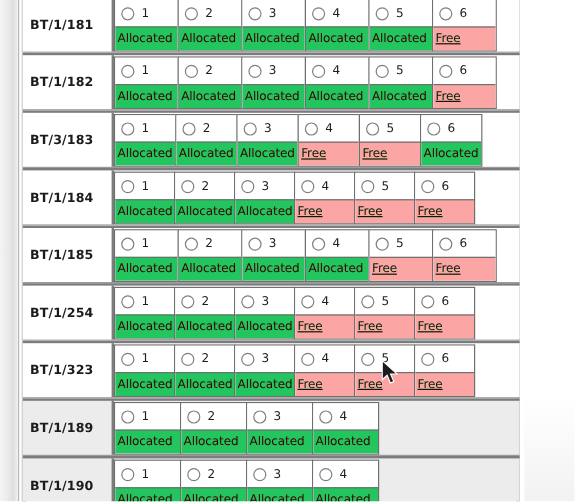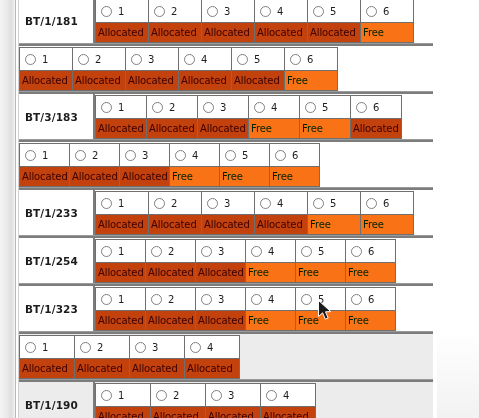--- a/index.html
+++ b/index.html
@@ -150,22 +150,22 @@
     align-items: center;
     padding-left: 2px;
     font-size: 10px;
     color: #0d0d0d;
     box-sizing: border-box;
     border-top: 1px solid #6f6f6f;
     letter-spacing: -0.1px;
     white-space: nowrap;
     overflow: hidden;
   }
-  .cell-status.allocated { background: #c2410c; color: #3a0000; }
-  .cell-status.free      { background: #f97316; color: #002200; }
+  .cell-status.allocated { background: #22c55e; color: #3a0000; }
+  .cell-status.free      { background: #fca5a5; color: #002200; text-decoration: underline; }
 
   
   #cursor {
     position: absolute;
     width: 0; height: 0;
     pointer-events: none;
     z-index: 50;
   }
   #cursor svg { display: block; }
 </style>
@@ -225,20 +225,21 @@
           <div class="cell" style="width: 54px; min-width: 54px;">
             <div class="cell-top">
               <span class="radio"></span>
               <span class="cell-num">6</span>
             </div>
             <div class="cell-status free">Free</div>
           </div>
         </div>
       </div>
       <div class="row">
+        <div class="row-label">BT/1/182</div>
         <div class="cells">
           <div class="cell" style="width: 54px; min-width: 54px;">
             <div class="cell-top">
               <span class="radio"></span>
               <span class="cell-num">1</span>
             </div>
             <div class="cell-status allocated">Allocated</div>
           </div>
           <div class="cell" style="width: 54px; min-width: 54px;">
             <div class="cell-top">
@@ -318,67 +319,68 @@
           <div class="cell" style="width: 52px; min-width: 52px;">
             <div class="cell-top">
               <span class="radio"></span>
               <span class="cell-num">6</span>
             </div>
             <div class="cell-status allocated">Allocated</div>
           </div>
         </div>
       </div>
       <div class="row">
-        <div class="cells">
-          <div class="cell" style="width: 51px; min-width: 51px;">
-            <div class="cell-top">
-              <span class="radio"></span>
-              <span class="cell-num">1</span>
-            </div>
-            <div class="cell-status allocated">Allocated</div>
-          </div>
-          <div class="cell" style="width: 51px; min-width: 51px;">
-            <div class="cell-top">
-              <span class="radio"></span>
-              <span class="cell-num">2</span>
-            </div>
-            <div class="cell-status allocated">Allocated</div>
-          </div>
-          <div class="cell" style="width: 51px; min-width: 51px;">
-            <div class="cell-top">
-              <span class="radio"></span>
-              <span class="cell-num">3</span>
-            </div>
-            <div class="cell-status allocated">Allocated</div>
-          </div>
-          <div class="cell" style="width: 51px; min-width: 51px;">
-            <div class="cell-top">
-              <span class="radio"></span>
-              <span class="cell-num">4</span>
-            </div>
-            <div class="cell-status free">Free</div>
-          </div>
-          <div class="cell" style="width: 51px; min-width: 51px;">
-            <div class="cell-top">
-              <span class="radio"></span>
-              <span class="cell-num">5</span>
-            </div>
-            <div class="cell-status free">Free</div>
-          </div>
-          <div class="cell" style="width: 51px; min-width: 51px;">
-            <div class="cell-top">
-              <span class="radio"></span>
-              <span class="cell-num">6</span>
-            </div>
-            <div class="cell-status free">Free</div>
-          </div>
-        </div>
-      </div>
-      <div class="row">
-        <div class="row-label">BT/1/233</div>
+        <div class="row-label">BT/1/184</div>
+        <div class="cells">
+          <div class="cell" style="width: 51px; min-width: 51px;">
+            <div class="cell-top">
+              <span class="radio"></span>
+              <span class="cell-num">1</span>
+            </div>
+            <div class="cell-status allocated">Allocated</div>
+          </div>
+          <div class="cell" style="width: 51px; min-width: 51px;">
+            <div class="cell-top">
+              <span class="radio"></span>
+              <span class="cell-num">2</span>
+            </div>
+            <div class="cell-status allocated">Allocated</div>
+          </div>
+          <div class="cell" style="width: 51px; min-width: 51px;">
+            <div class="cell-top">
+              <span class="radio"></span>
+              <span class="cell-num">3</span>
+            </div>
+            <div class="cell-status allocated">Allocated</div>
+          </div>
+          <div class="cell" style="width: 51px; min-width: 51px;">
+            <div class="cell-top">
+              <span class="radio"></span>
+              <span class="cell-num">4</span>
+            </div>
+            <div class="cell-status free">Free</div>
+          </div>
+          <div class="cell" style="width: 51px; min-width: 51px;">
+            <div class="cell-top">
+              <span class="radio"></span>
+              <span class="cell-num">5</span>
+            </div>
+            <div class="cell-status free">Free</div>
+          </div>
+          <div class="cell" style="width: 51px; min-width: 51px;">
+            <div class="cell-top">
+              <span class="radio"></span>
+              <span class="cell-num">6</span>
+            </div>
+            <div class="cell-status free">Free</div>
+          </div>
+        </div>
+      </div>
+      <div class="row">
+        <div class="row-label">BT/1/185</div>
         <div class="cells">
           <div class="cell" style="width: 54px; min-width: 54px;">
             <div class="cell-top">
               <span class="radio"></span>
               <span class="cell-num">1</span>
             </div>
             <div class="cell-status allocated">Allocated</div>
           </div>
           <div class="cell" style="width: 54px; min-width: 54px;">
             <div class="cell-top">
@@ -505,20 +507,21 @@
           <div class="cell" style="width: 51px; min-width: 51px;">
             <div class="cell-top">
               <span class="radio"></span>
               <span class="cell-num">6</span>
             </div>
             <div class="cell-status free">Free</div>
           </div>
         </div>
       </div>
       <div class="row shaded">
+        <div class="row-label">BT/1/189</div>
         <div class="cells">
           <div class="cell" style="width: 56px; min-width: 56px;">
             <div class="cell-top">
               <span class="radio"></span>
               <span class="cell-num">1</span>
             </div>
             <div class="cell-status allocated">Allocated</div>
           </div>
           <div class="cell" style="width: 56px; min-width: 56px;">
             <div class="cell-top">

